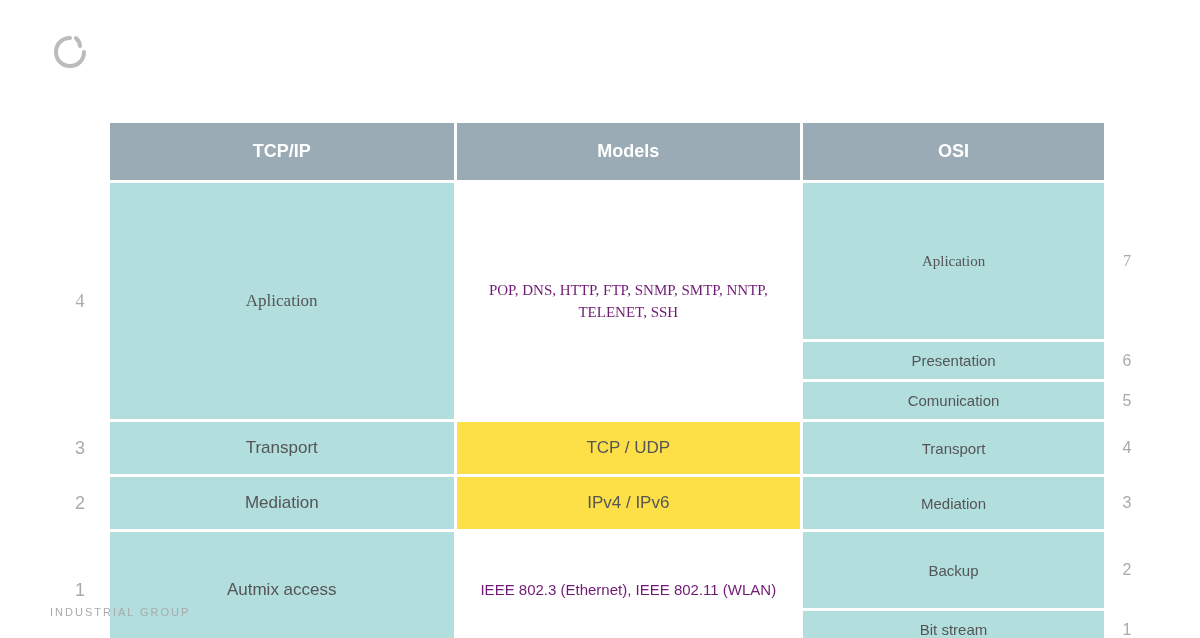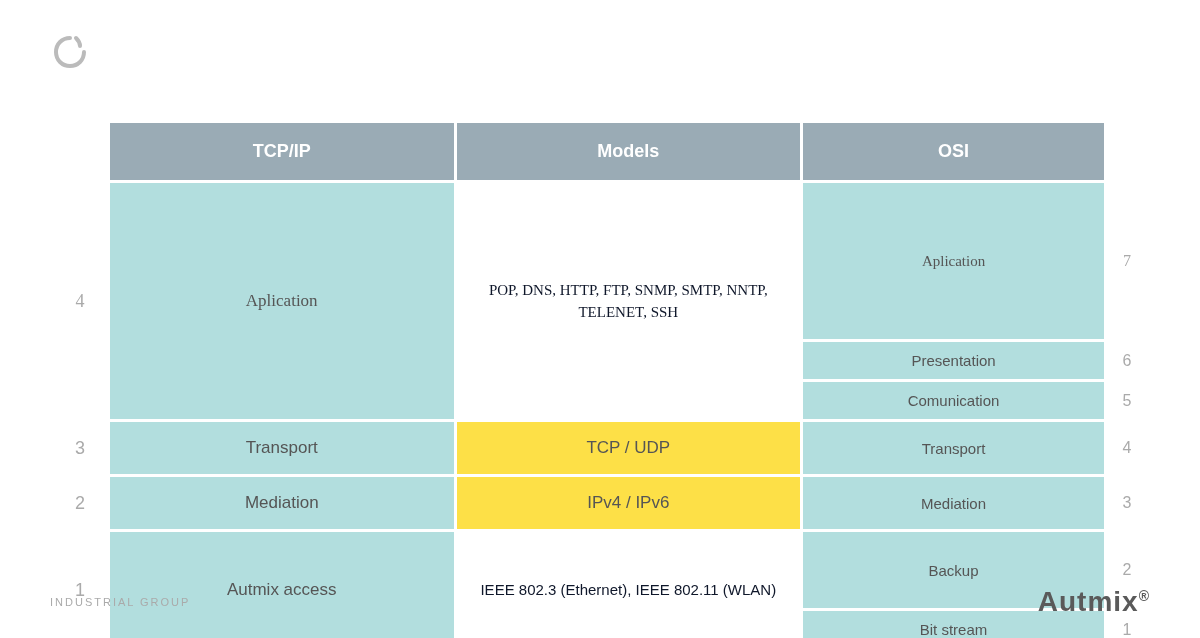--- a/index.html
+++ b/index.html
@@ -101,21 +101,21 @@
       background: #fde047;
       color: #555;
       font-size: 17px;
       text-align: center;
       vertical-align: middle;
       padding: 14px 16px;
     }
 
     .cell-white {
       background: #fff;
-      color: #0f172a;
+      color: #701a75;
       font-size: 15px;
       text-align: center;
       vertical-align: middle;
       padding: 14px 16px;
       line-height: 1.5;
     }
 
     .cell-osi-teal {
       background: #b2dede;
       color: #555;
@@ -202,18 +202,13 @@
       <tr>
         <td class="cell-osi-teal">Bit stream</td>
         <td class="num-right">1</td>
       </tr>
     </tbody>
   </table>
 </div>
 
 <div class="bottom-bar">
   <span class="industrial-group">INDUSTRIAL GROUP</span>
-  <div>
-    <span class="autmix-brand">
-      <span>Autmix</span><sup>®</sup>
-    </span>
-  </div>
 </div>
 
 </body></html>

